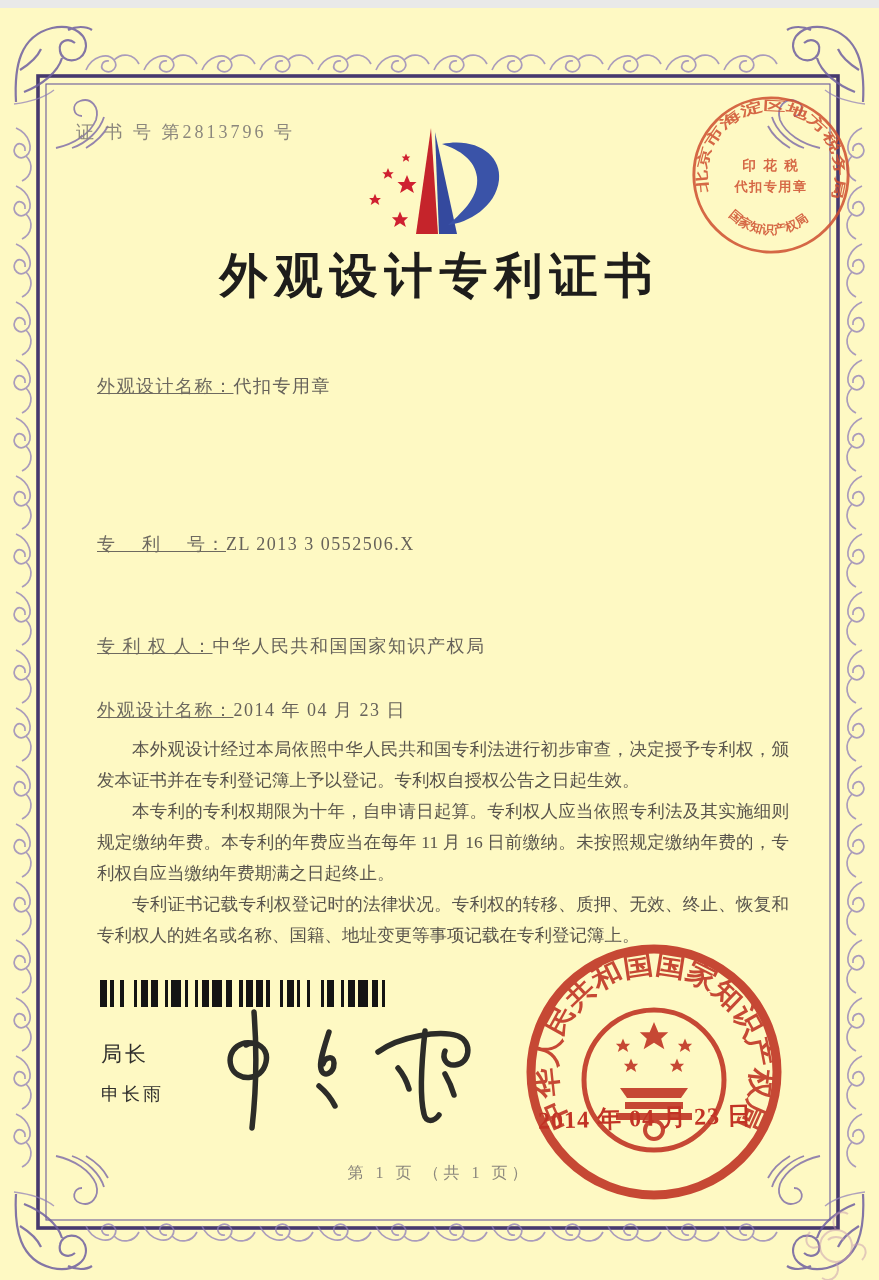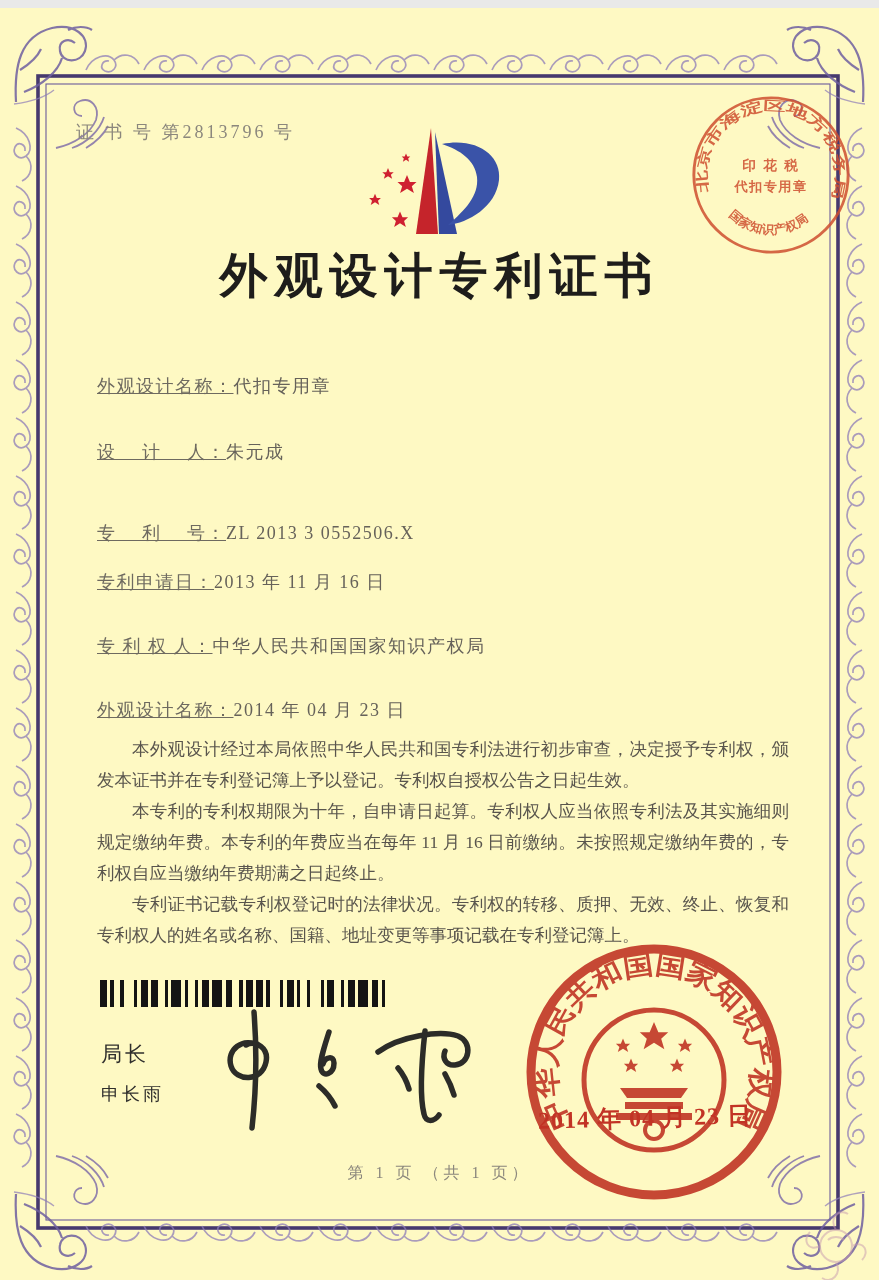--- a/index.html
+++ b/index.html
@@ -10,21 +10,21 @@
   }
   .abs{position:absolute;}
   #border-svg{left:0;top:0;width:879px;height:1280px;pointer-events:none;}
   #cert-no{left:76px;top:112px;font-size:18px;letter-spacing:3px;color:#8b877d;}
   #logo{left:338px;top:104px;width:222px;height:138px;}
   #title{left:0;top:236px;width:879px;text-align:center;font-size:48px;
     letter-spacing:7px;color:#1e1d1b;font-weight:600;}
   .field{left:97px;width:700px;font-size:18px;color:#6e6a60;letter-spacing:1.5px;white-space:nowrap;}
   .field .lbl{color:#6e6a60;text-decoration:underline;}
   .field .val{color:#66625a;}
-  #f0{top:366px;} #f1{top:432px;} #f2{top:513px;} #f3{top:562px;}
+  #f0{top:366px;} #f1{top:432px;} #f2{top:524px;} #f3{top:562px;}
   #f4{top:626px;} #f5{top:690px;}
   #paras{left:97px;top:726px;width:692px;font-size:17.5px;line-height:31px;
     color:#59554d;text-align:justify;}
   #paras p{margin:0;text-indent:2em;font-family:Liberation Serif, serif;}
   #barcode{left:100px;top:972px;width:292px;height:27px;display:flex;align-items:stretch;}
   #barcode span{display:block;}
   #director-title{left:101px;top:1032px;font-size:21px;color:#2f2e2c;letter-spacing:3px;}
   #director-name{left:101px;top:1074px;font-size:18px;color:#2f2e2c;letter-spacing:3px;}
   #signature{left:198px;top:998px;width:290px;height:130px;}
   #seal{left:524px;top:934px;width:260px;height:260px;opacity:.92;}
@@ -145,28 +145,22 @@
     <polygon points="93,16 100,122 78,122" fill="#c5242b"></polygon>
     <polygon points="97,20 119,122 101,122" fill="#34499e"></polygon>
     <path d="M104,32 C138,25 164,43 161,68 C158,95 130,111 110,113 C127,98 141,84 139,65 C137,48 122,38 104,32 Z" fill="#3a53a8"></path>
   </svg>
 
   <div id="title" class="abs">外观设计专利证书</div>
 
   <div id="f0" class="abs field">
     <span class="lbl">外观设计名称：</span><span class="val">代扣专用章</span>
   </div>
-  <div id="f1" class="abs field">
-    <span class="lbl">设　 计　 人：</span><span class="val">朱元成</span>
-  </div>
   <div id="f2" class="abs field">
     <span class="lbl">专　 利　 号：</span><span class="val">ZL 2013 3 0552506.X</span>
-  </div>
-  <div id="f3" class="abs field">
-    <span class="lbl">专利申请日：</span><span class="val">2013 年 11 月 16 日</span>
   </div>
   <div id="f4" class="abs field">
     <span class="lbl">专 利 权 人：</span><span class="val">中华人民共和国国家知识产权局</span>
   </div>
   <div id="f5" class="abs field">
     <span class="lbl">外观设计名称：</span><span class="val">2014 年 04 月 23 日</span>
   </div>
 
   <div id="paras" class="abs">
     <p>本外观设计经过本局依照中华人民共和国专利法进行初步审查，决定授予专利权，颁发本证书并在专利登记簿上予以登记。专利权自授权公告之日起生效。</p>

